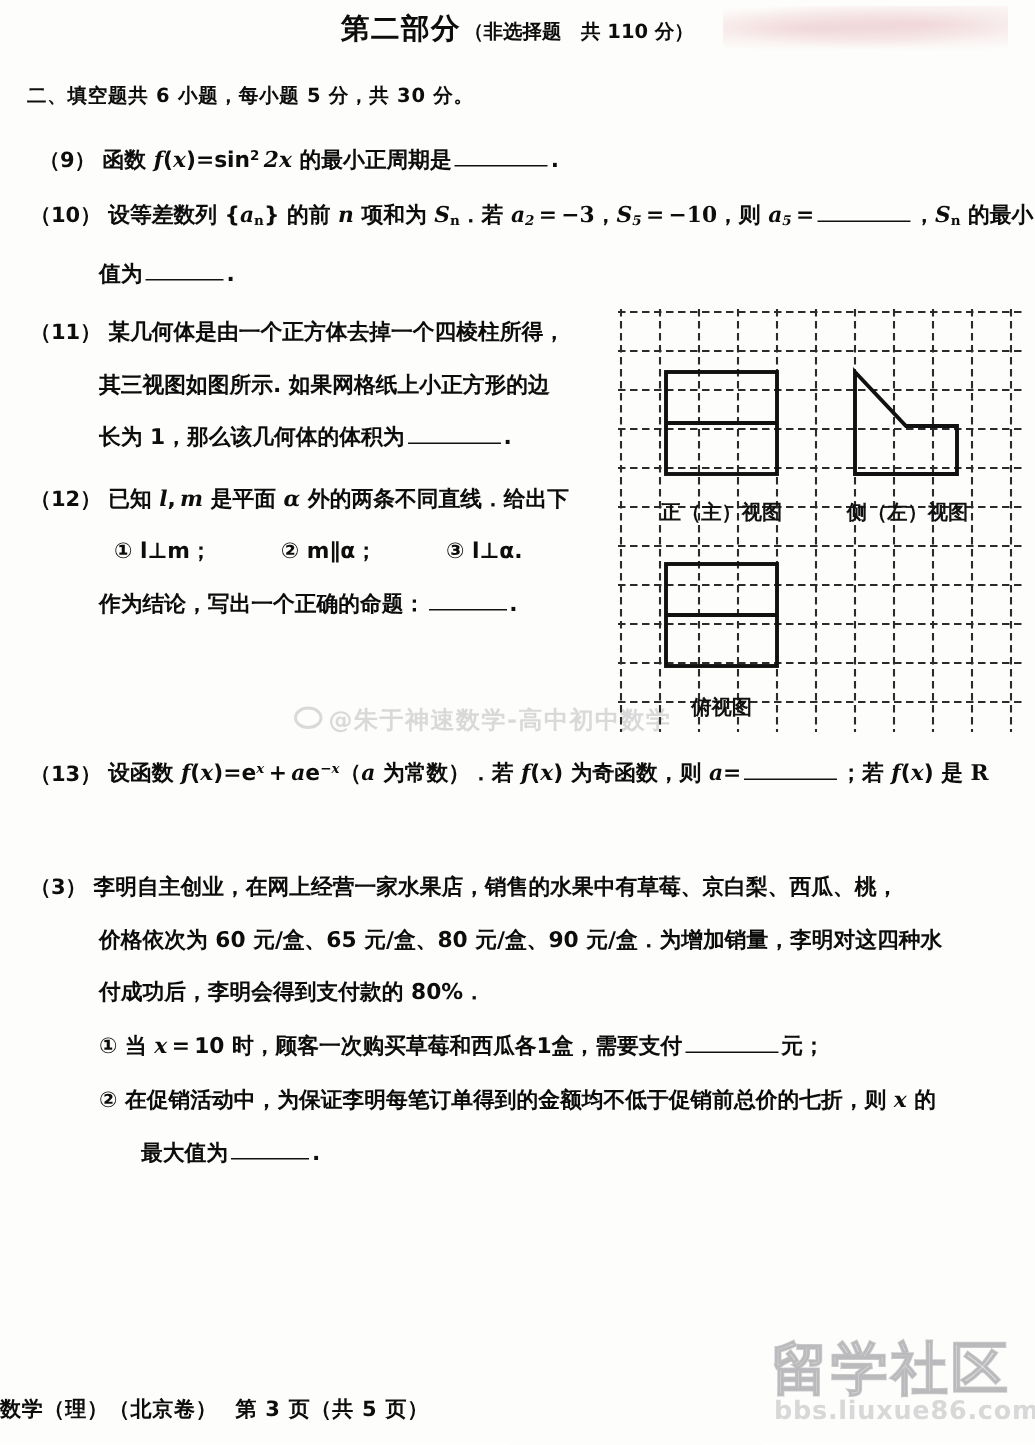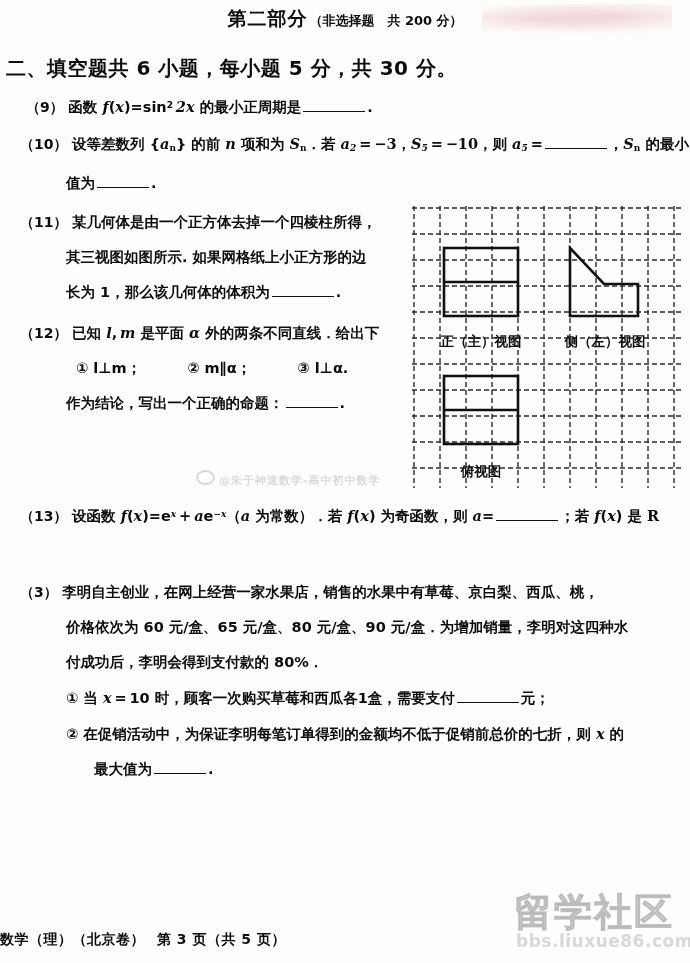--- a/index.html
+++ b/index.html
@@ -52,24 +52,24 @@
   }
   .section-head .small {
     font-family: "DejaVu Sans", "Liberation Sans", sans-serif;
     font-weight: 700;
     font-size: 13px;
     margin-left: 2px;
   }
 
   .part-title {
     position: absolute;
-    top: 55px; left: 6px;
-    font-family: "DejaVu Sans", "Liberation Sans", sans-serif;
-    font-weight: 700;
-    font-size: 20px;
+    top: 55px; left: 18px;
+    font-family: "DejaVu Sans", "Liberation Sans", sans-serif;
+    font-weight: 700;
+    font-size: 13px;
     letter-spacing: 0.5px;
     white-space: nowrap;
   }
 
   
   .q {
     position: absolute;
     font-size: 14.5px;
     line-height: 35px;
     white-space: nowrap;
@@ -111,21 +111,21 @@
   }
   .footer .pg { margin-left: 12px; }
 
   
   .wm-center {
     position: absolute;
     left: 196px;
     top: 470px;
     font-family: "DejaVu Sans", "Liberation Sans", sans-serif;
     font-weight: 700;
-    font-size: 11px;
+    font-size: 16px;
     color: rgba(90,90,95,0.22);
     white-space: nowrap;
     letter-spacing: 1px;
     pointer-events: none;
   }
   .wm-ring {
     display: inline-block;
     width: 15px; height: 11px;
     border: 2px solid rgba(90,90,95,0.22);
     border-radius: 50%;
@@ -169,21 +169,21 @@
   }
 </style>
 </head>
 <body>
 
 <div class="page">
 
   <div class="smudge"></div>
 
   <div class="section-head">
-    <span class="big">第二部分</span><span class="small">（非选择题　共 200 分）</span>
+    <span class="big">第二部分</span><span class="small">（非选择题　共 110 分）</span>
   </div>
 
   <div class="part-title">二、填空题共 6 小题，每小题 5 分，共 30 分。</div>
 
   <div class="q" style="top:88px; left:26px;">
     <span class="ln">
       <span class="lbl">（9）</span>
       <span class="body">函数&nbsp;<span class="math">f</span>(<span class="math">x</span>)<span class="mathup">=</span>sin<sup>2</sup><span class="math"> 2x</span>&nbsp;的最小正周期是<span class="blank b-md"></span>.</span>
     </span>
   </div>

